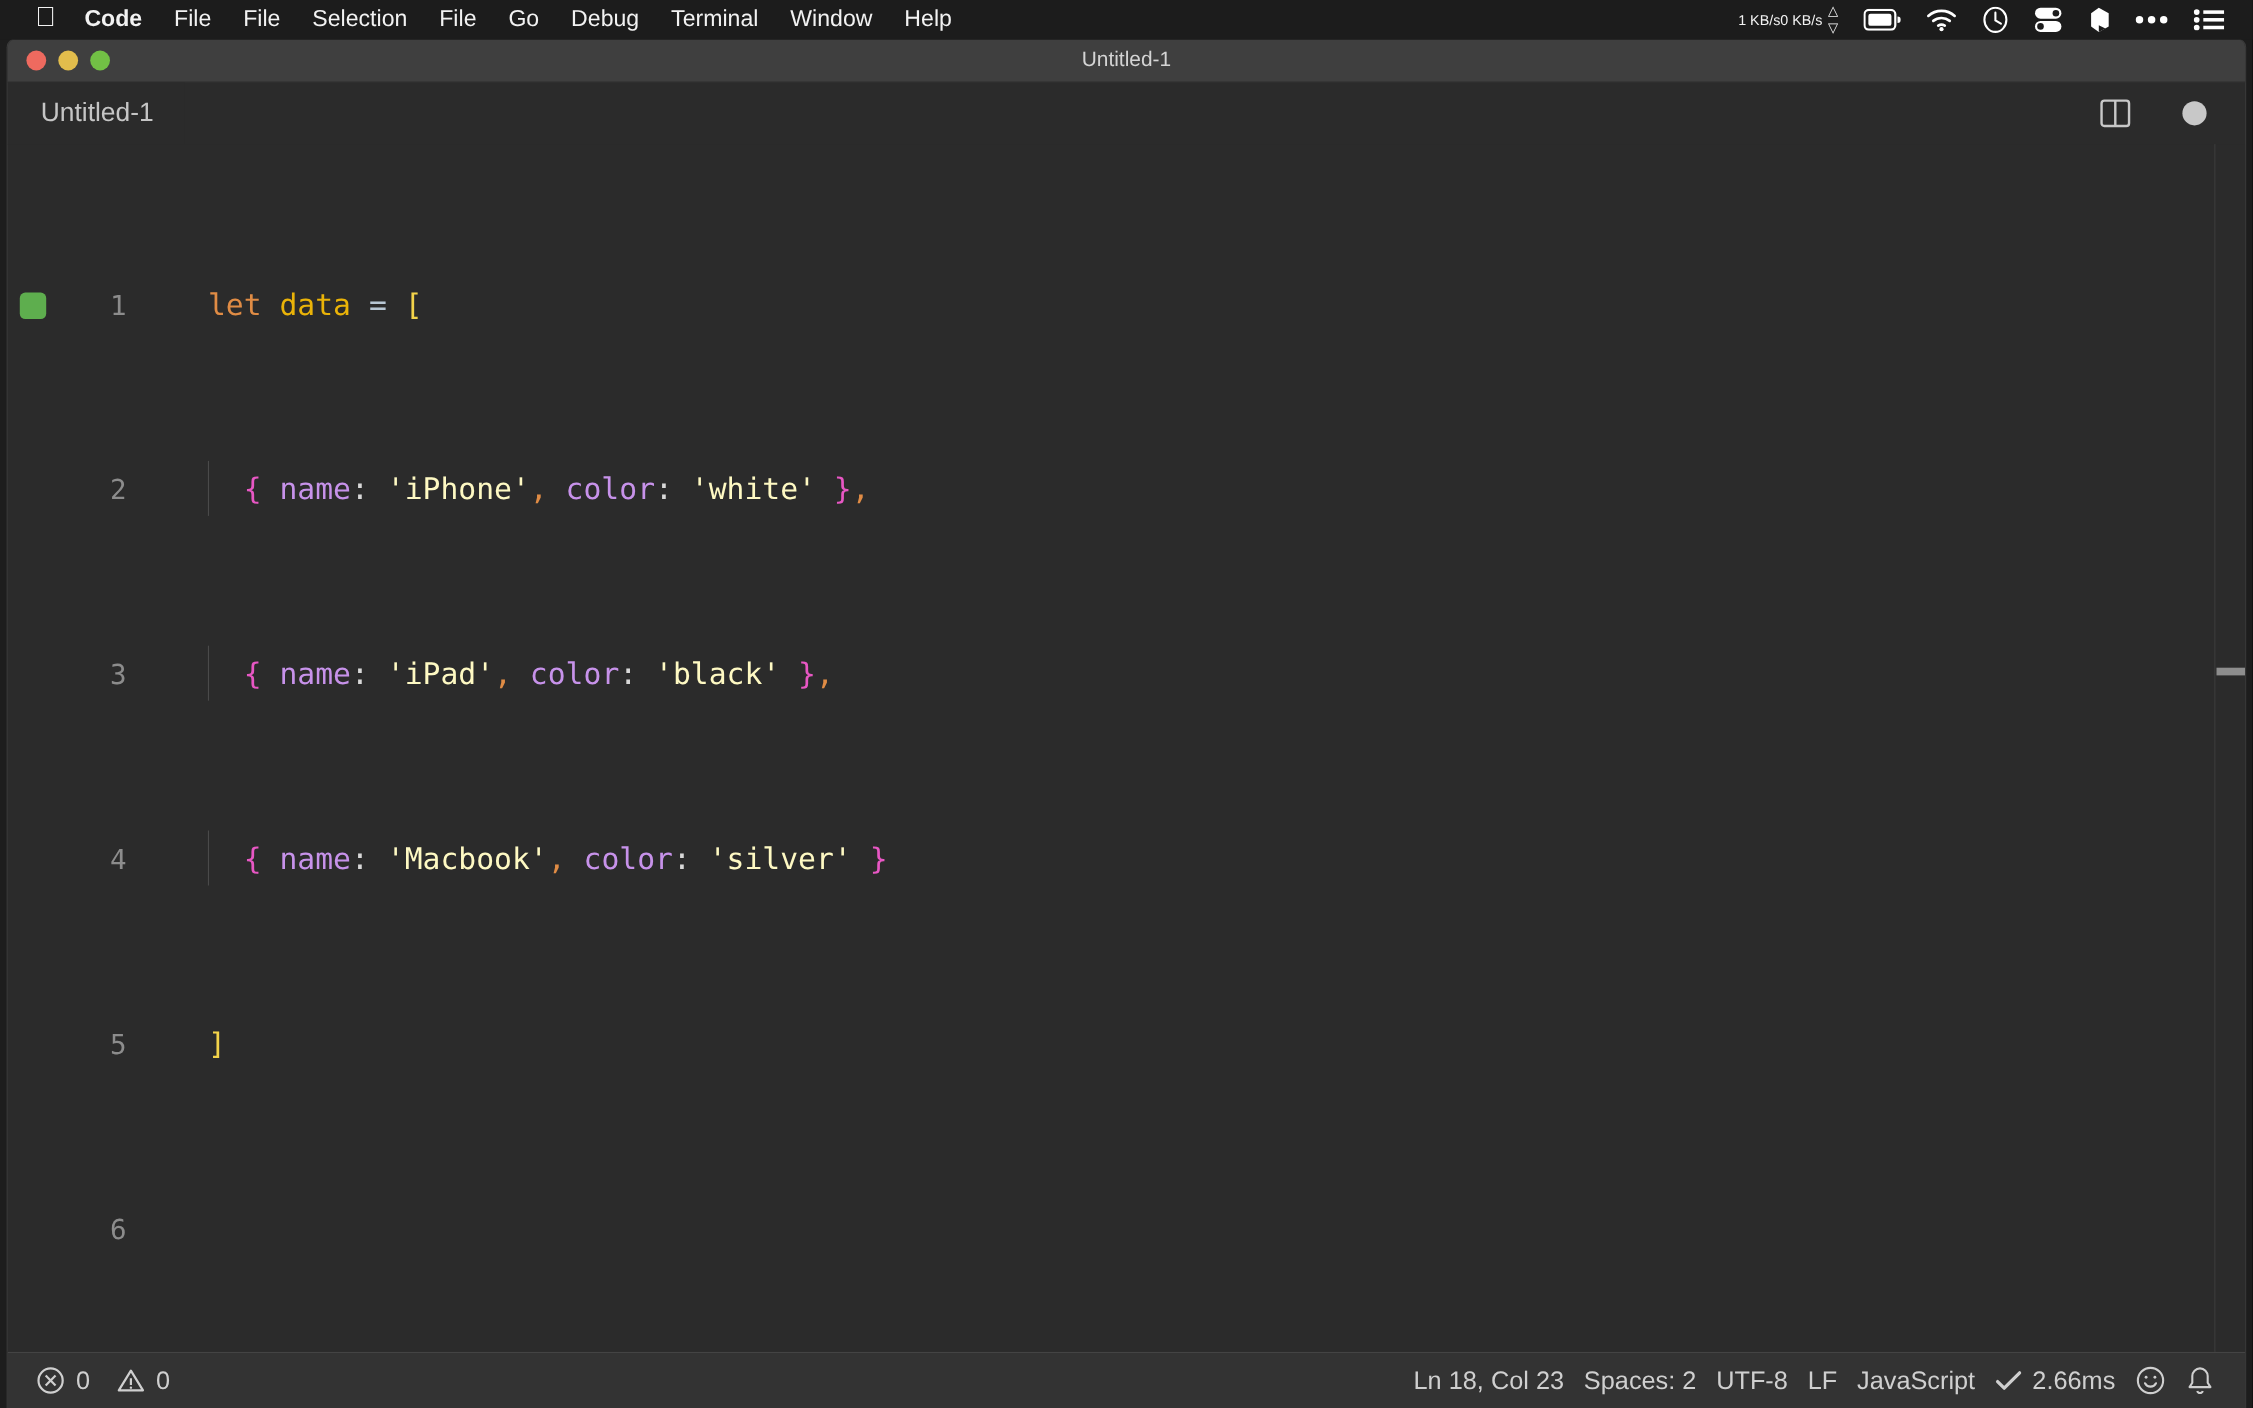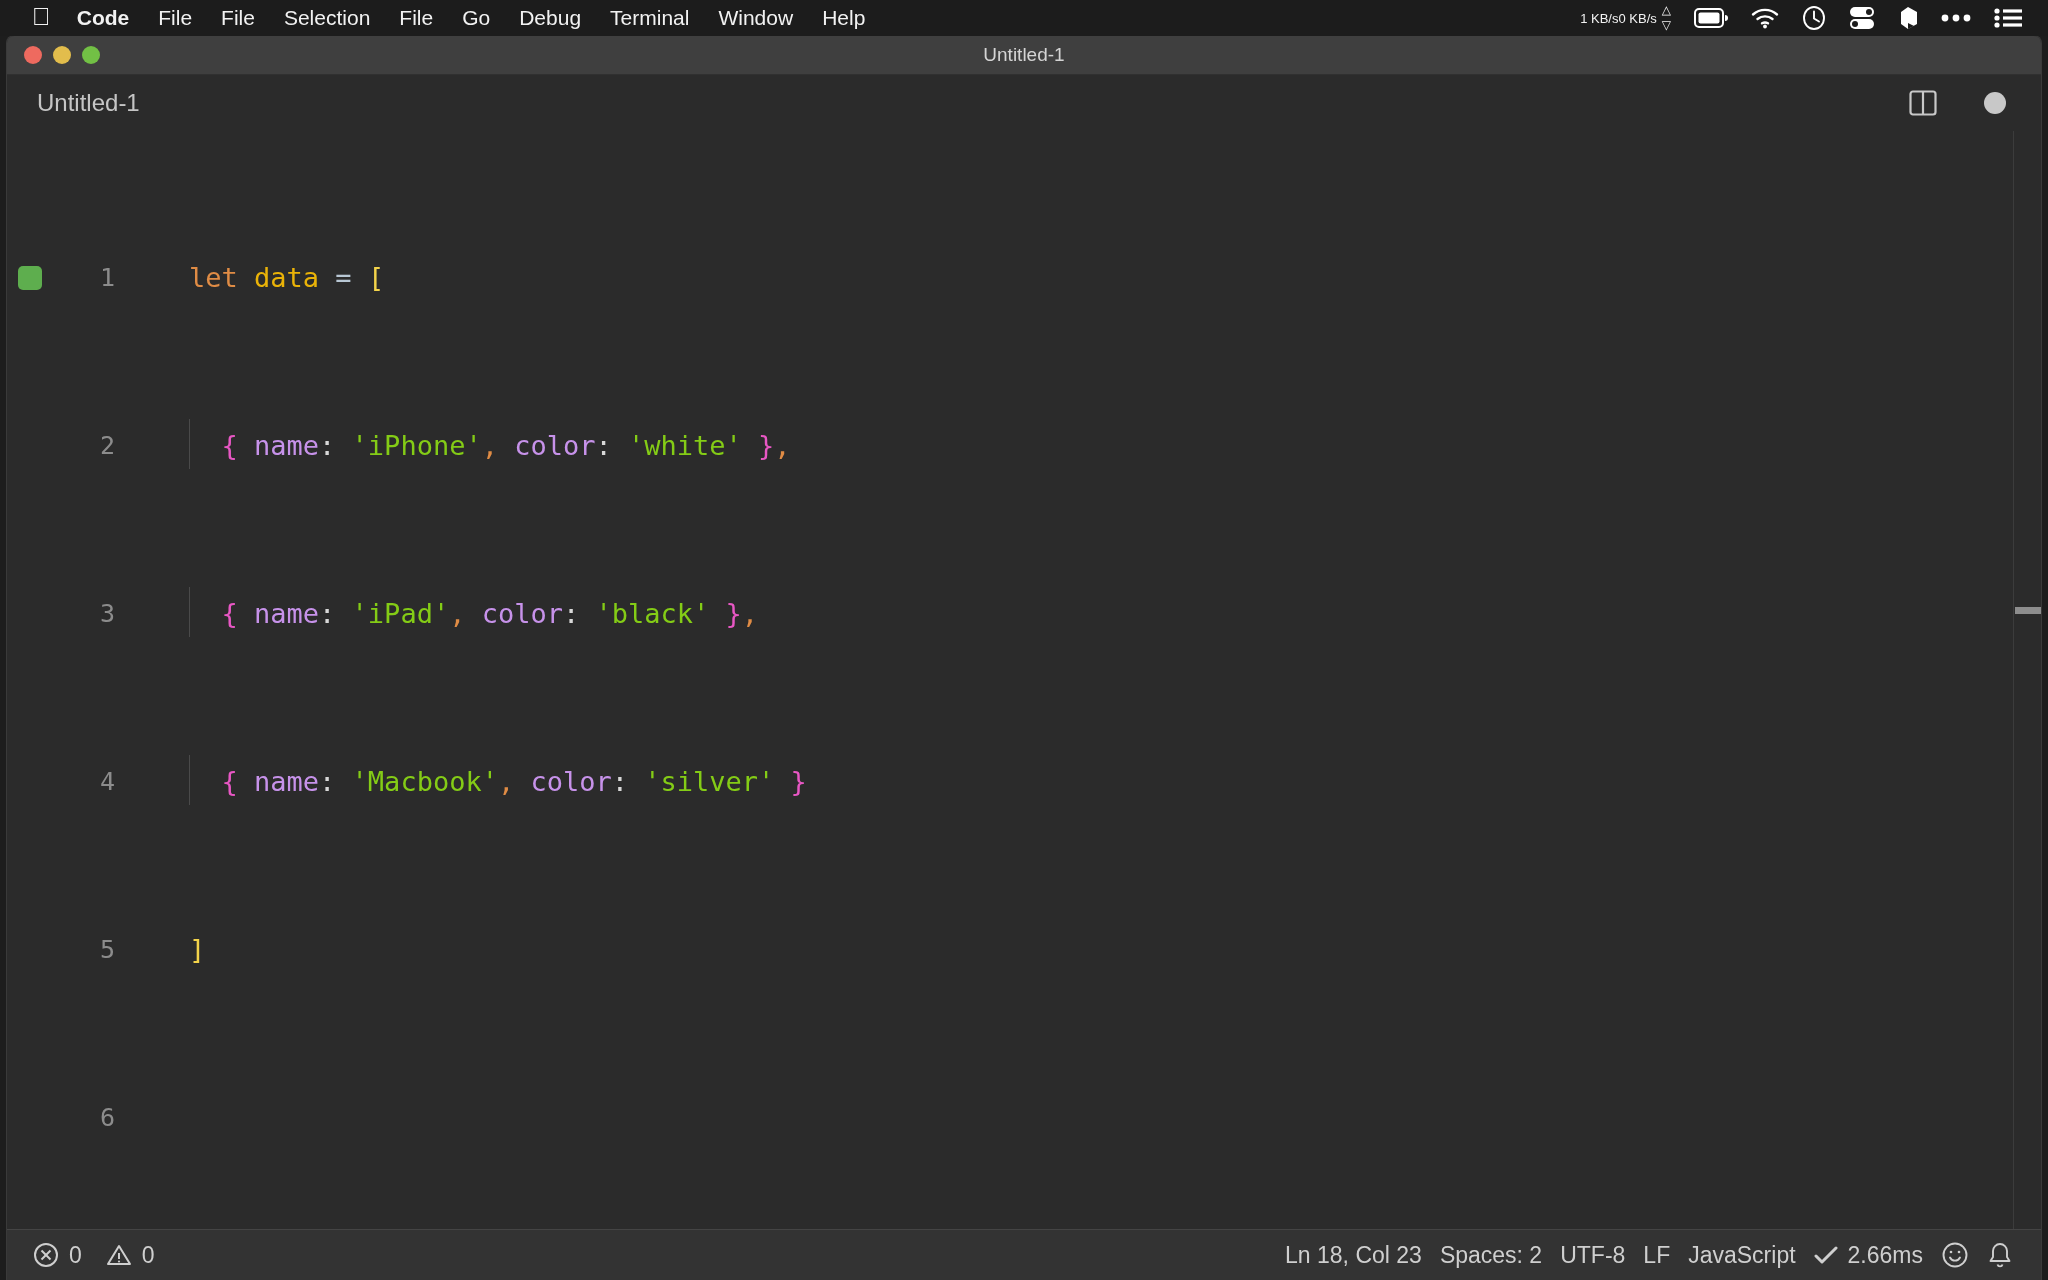--- a/index.html
+++ b/index.html
@@ -103,21 +103,21 @@
 
   
   .iguide {
     position:absolute; width:1px; background:#4a4a4a;
   }
 
   
   .t-kw      { color:#e08c45; }          
   .t-var     { color:#eab308; }          
   .t-prop    { color:#c792ea; }          
-  .t-str     { color:#84cc16; }          
+  .t-str     { color:#fef9c3; }          
   .t-brkt-y  { color:#f3d34a; }          
   .t-brkt-p  { color:#e857c4; }          
   .t-punc    { color:#e08c45; }          
   .t-op      { color:#b8c7d4; }          
   .t-white   { color:#d8d8d8; }
 
   
   .ruler {
     position:absolute; right:0; top:95px; bottom:51px; width:28px;
     background:#2b2b2b;

